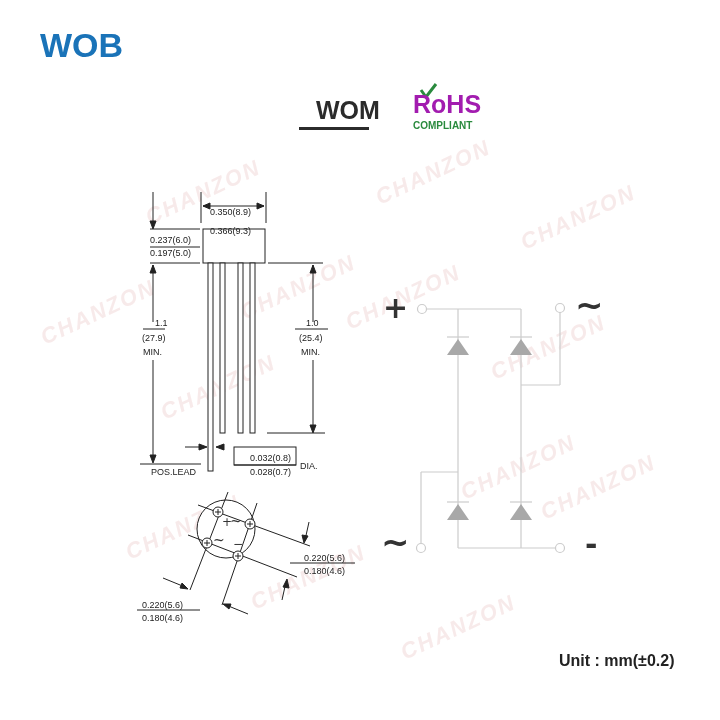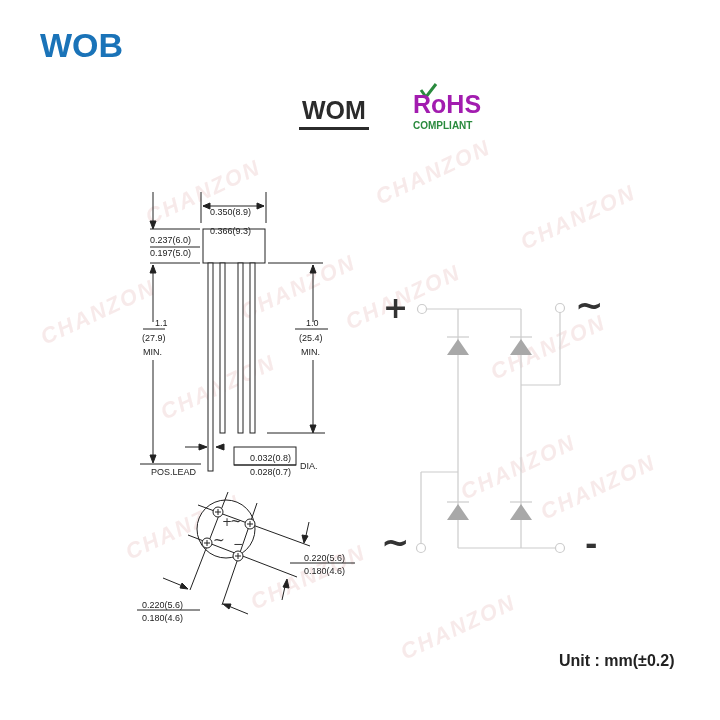--- a/index.html
+++ b/index.html
@@ -1,19 +1,19 @@
 <!DOCTYPE html>
 <html><head>
 <meta charset="utf-8">
 <style>
   html, body { margin: 0; padding: 0; background: #ffffff; }
   body { width: 720px; height: 720px; position: relative; overflow: hidden; font-family: "Liberation Sans", sans-serif; }
   .abs { position: absolute; }
   .title { left: 40px; top: 26px; font-size: 34px; font-weight: bold; color: #1a73b8; letter-spacing: 0px; }
-  .pkg { left: 302px; top: 96px; font-size: 25px; font-weight: bold; color: #2b2b2b; }
+  .pkg { left: 316px; top: 96px; font-size: 25px; font-weight: bold; color: #2b2b2b; }
   .pkg-underline { left: 299px; top: 127px; width: 70px; height: 3px; background: #2b2b2b; }
   .rohs { left: 413px; top: 92px; font-size: 25px; font-weight: bold; color: #a21caf; line-height: 1; }
   .rohs-sub { left: 413px; top: 120px; font-size: 10px; font-weight: bold; color: #2a8a3e; letter-spacing: 0px; }
   .unit { left: 559px; top: 652px; font-size: 16px; font-weight: bold; color: #222; }
   .dim { font-size: 9px; color: #222; font-family: "Liberation Sans", sans-serif; }
   .sym { font-weight: bold; color: #333; font-family: "DejaVu Sans", sans-serif; }
   svg { position: absolute; left: 0; top: 0; }
   .wm { fill: #f2d9d9; font-family: "Liberation Sans", sans-serif; font-style: italic; font-weight: bold; font-size: 22px; opacity: 0.55; letter-spacing: 2px; }
 </style>
 </head>

